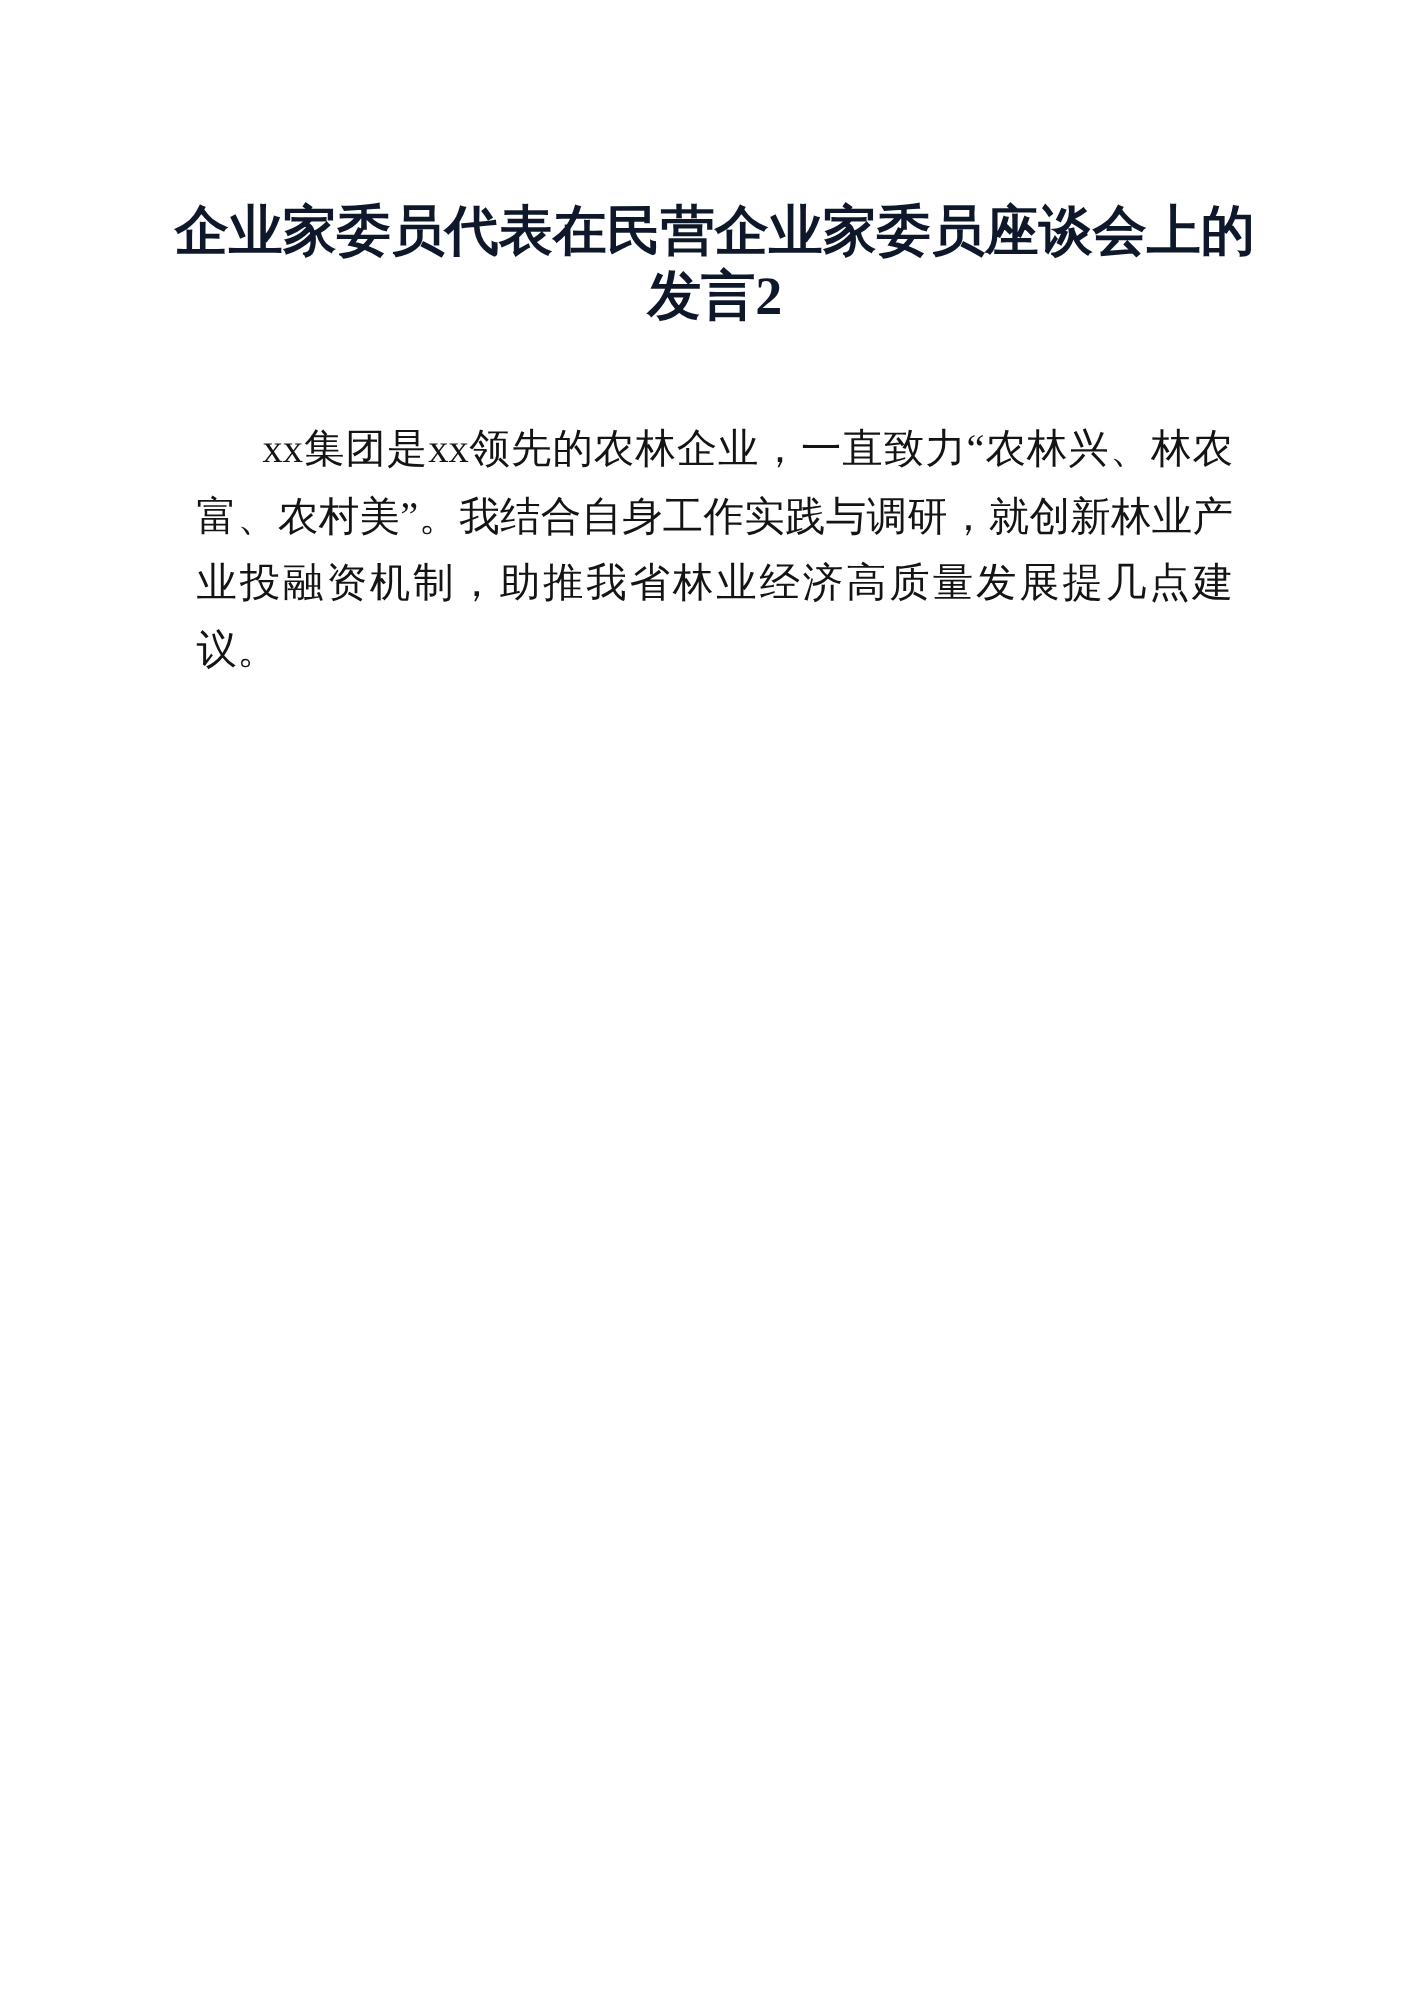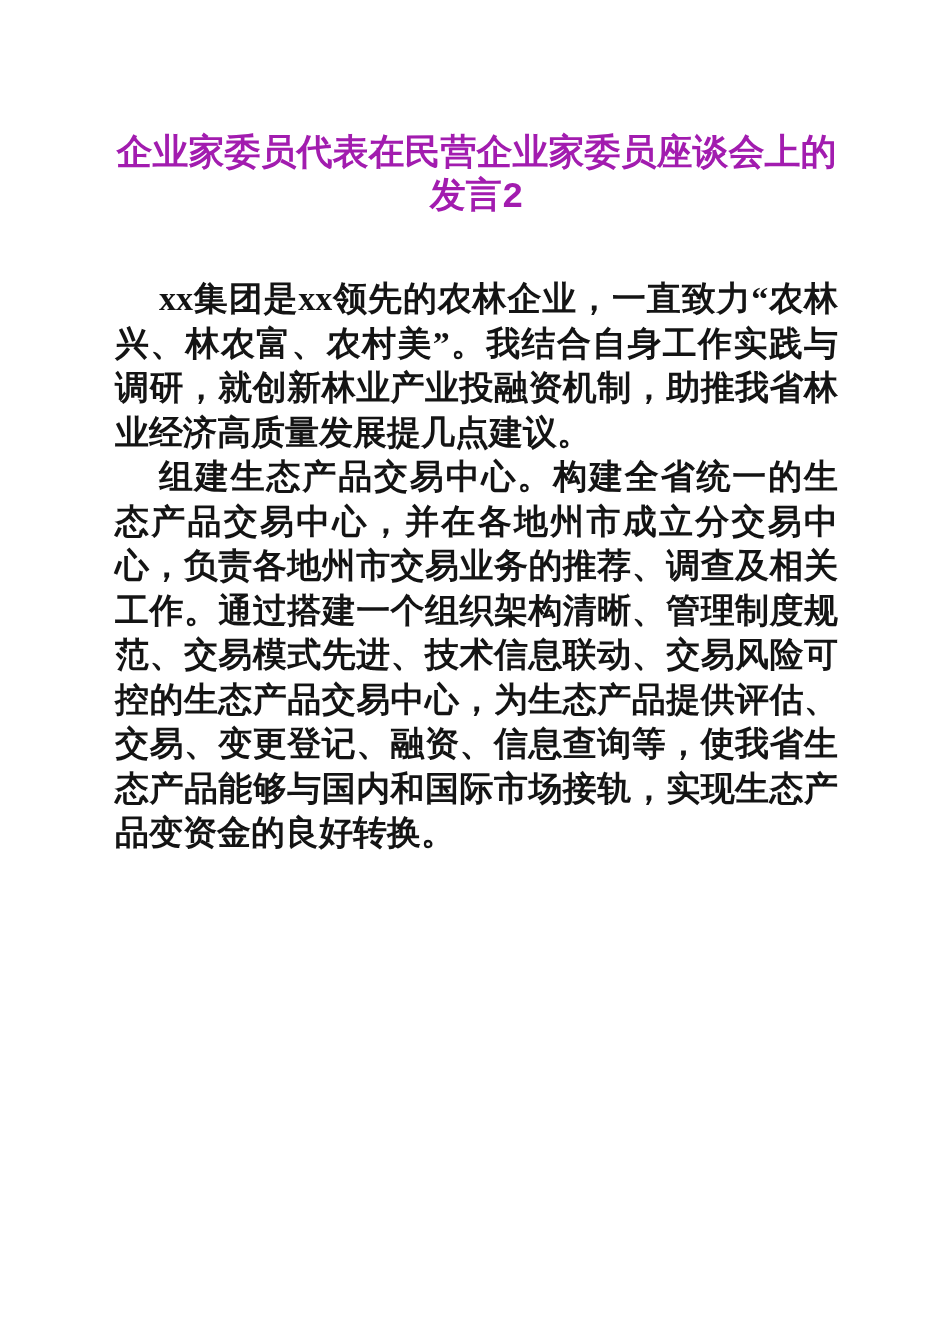--- a/index.html
+++ b/index.html
@@ -17,36 +17,34 @@
     padding: 133px 112px 40px 115px;
     overflow: hidden;
     font-family: "Liberation Serif", "DejaVu Serif", serif;
   }
   .doc-title {
     margin: 0 0 58px 0;
     font-size: 36px;
     line-height: 43px;
     font-weight: bold;
     text-align: center;
-    color: #a21caf;
+    color: #0f172a;
     letter-spacing: 0px;
-    font-family: Liberation Mono, monospace;
   }
   .doc-body p {
-    margin: 0;
-    font-size: 34px;
+    margin: 16px;
+    font-size: 27px;
     line-height: 44.5px;
     color: #141414;
     text-align: justify;
     text-indent: 44px;
-    font-weight: bold;
+    font-weight: normal;
   }
 </style>
 </head>
 <body>
 
 <div class="page">
   <h1 class="doc-title">企业家委员代表在民营企业家委员座谈会上的发言2</h1>
   <div class="doc-body">
     <p>xx集团是xx领先的农林企业，一直致力“农林兴、林农富、农村美”。我结合自身工作实践与调研，就创新林业产业投融资机制，助推我省林业经济高质量发展提几点建议。</p>
-    <p>组建生态产品交易中心。构建全省统一的生态产品交易中心，并在各地州市成立分交易中心，负责各地州市交易业务的推荐、调查及相关工作。通过搭建一个组织架构清晰、管理制度规范、交易模式先进、技术信息联动、交易风险可控的生态产品交易中心，为生态产品提供评估、交易、变更登记、融资、信息查询等，使我省生态产品能够与国内和国际市场接轨，实现生态产品变资金的良好转换。</p>
   </div>
 </div>
 
 </body></html>

